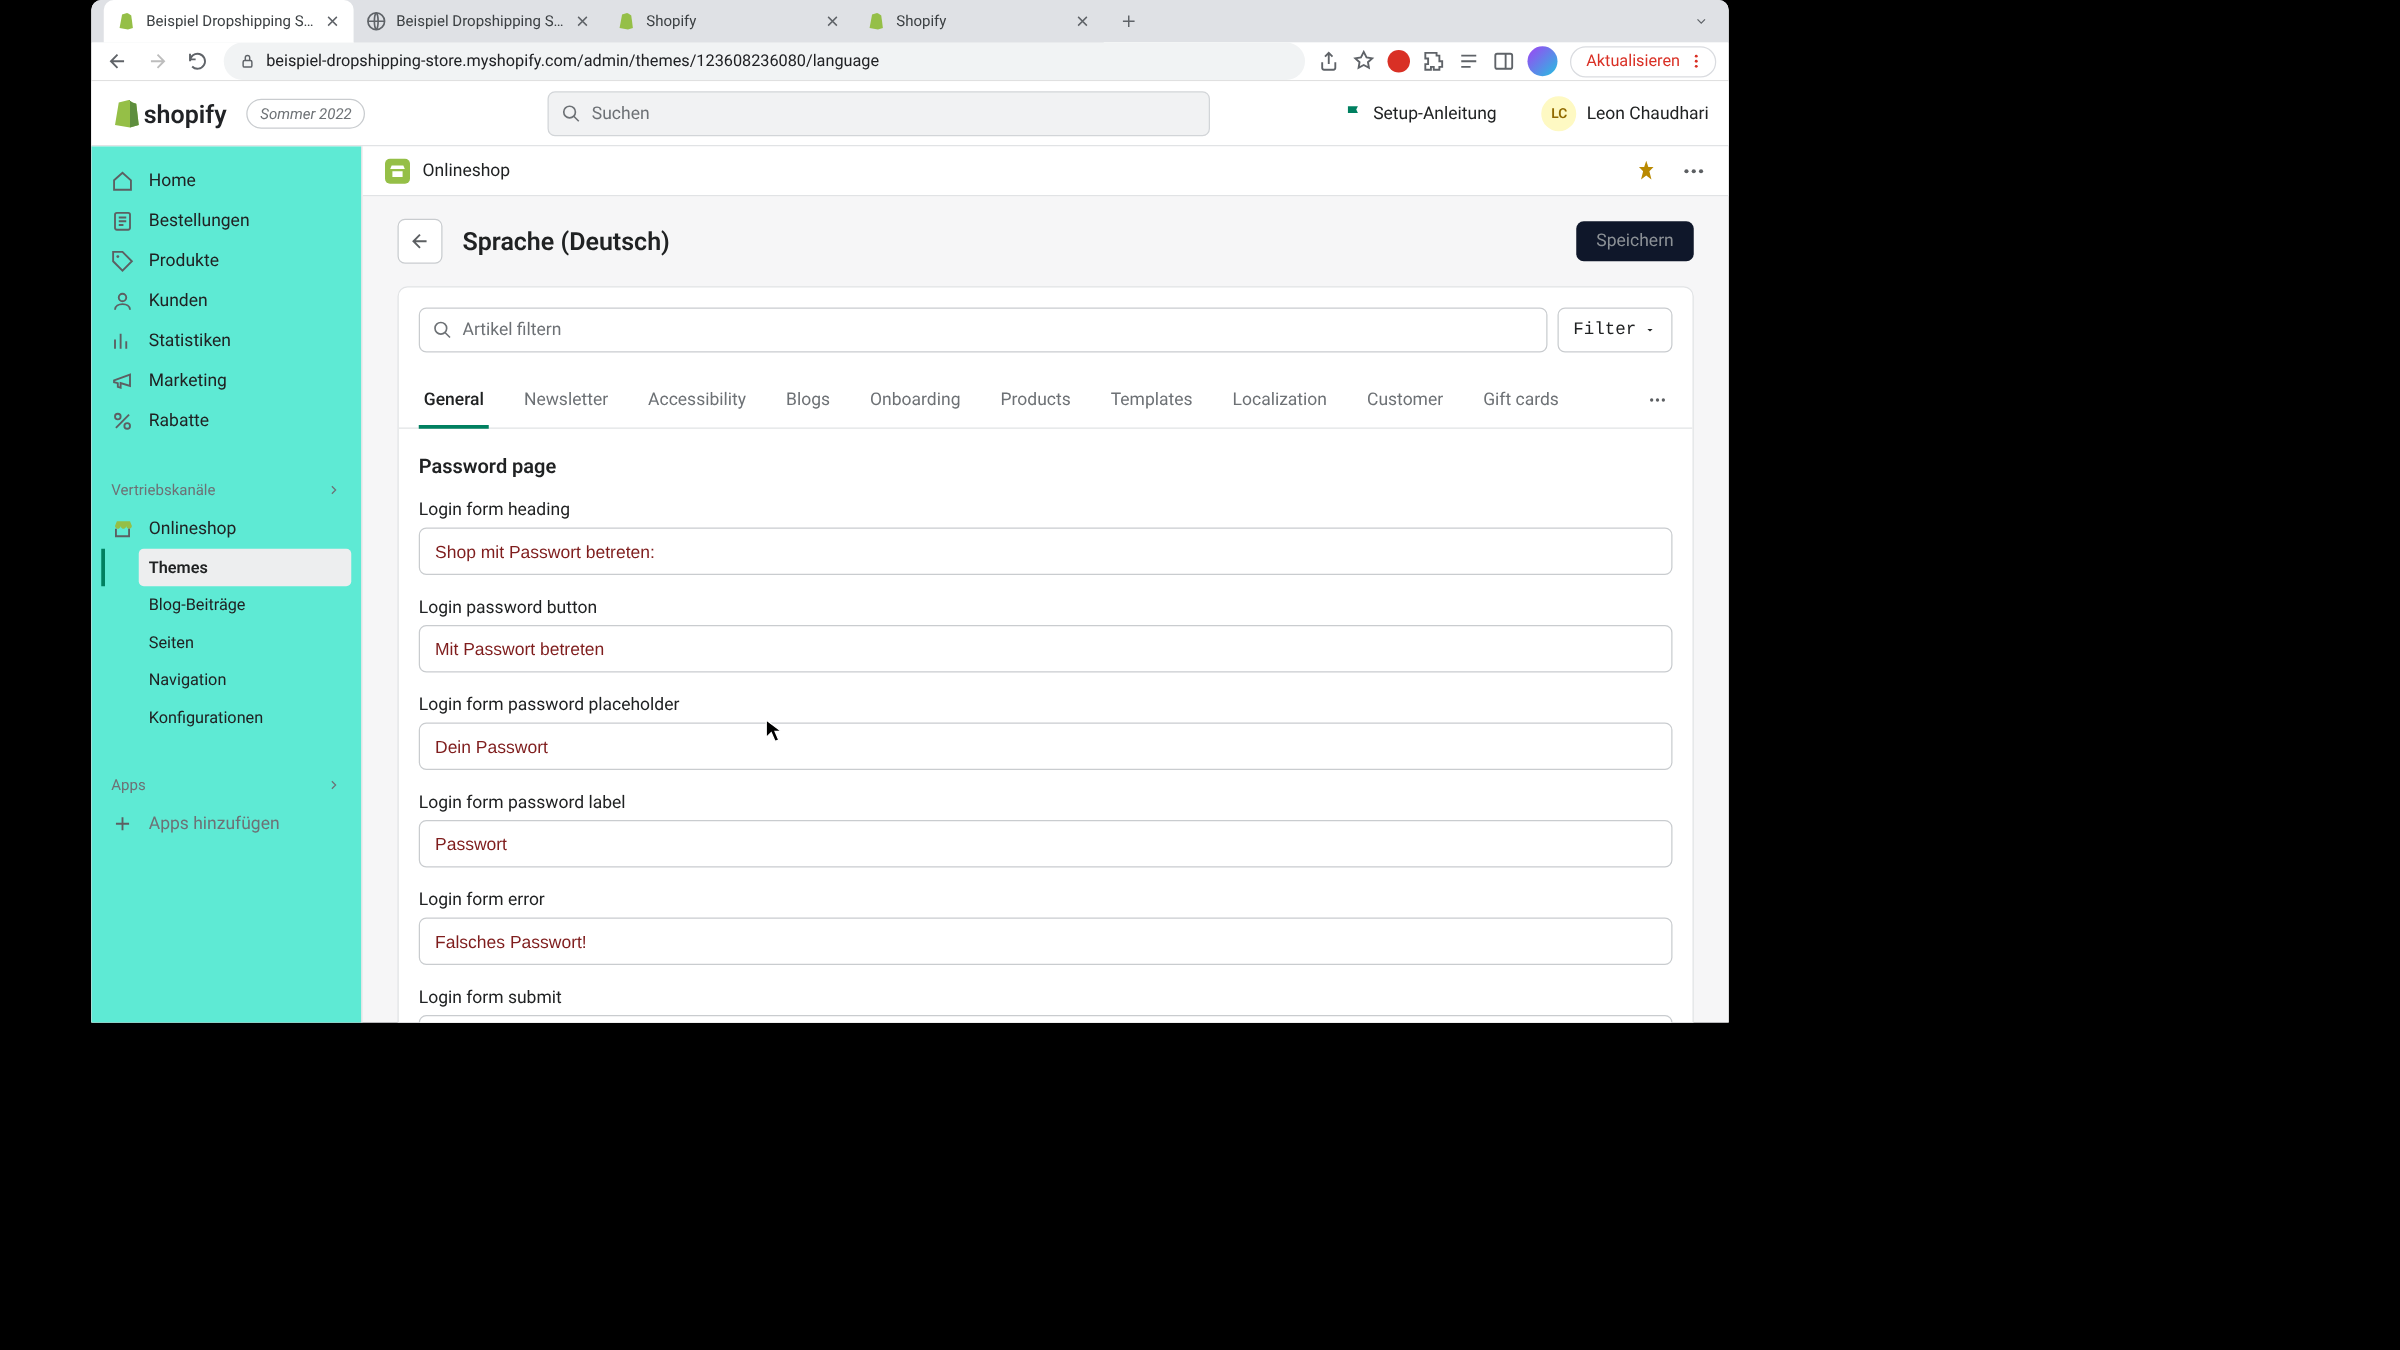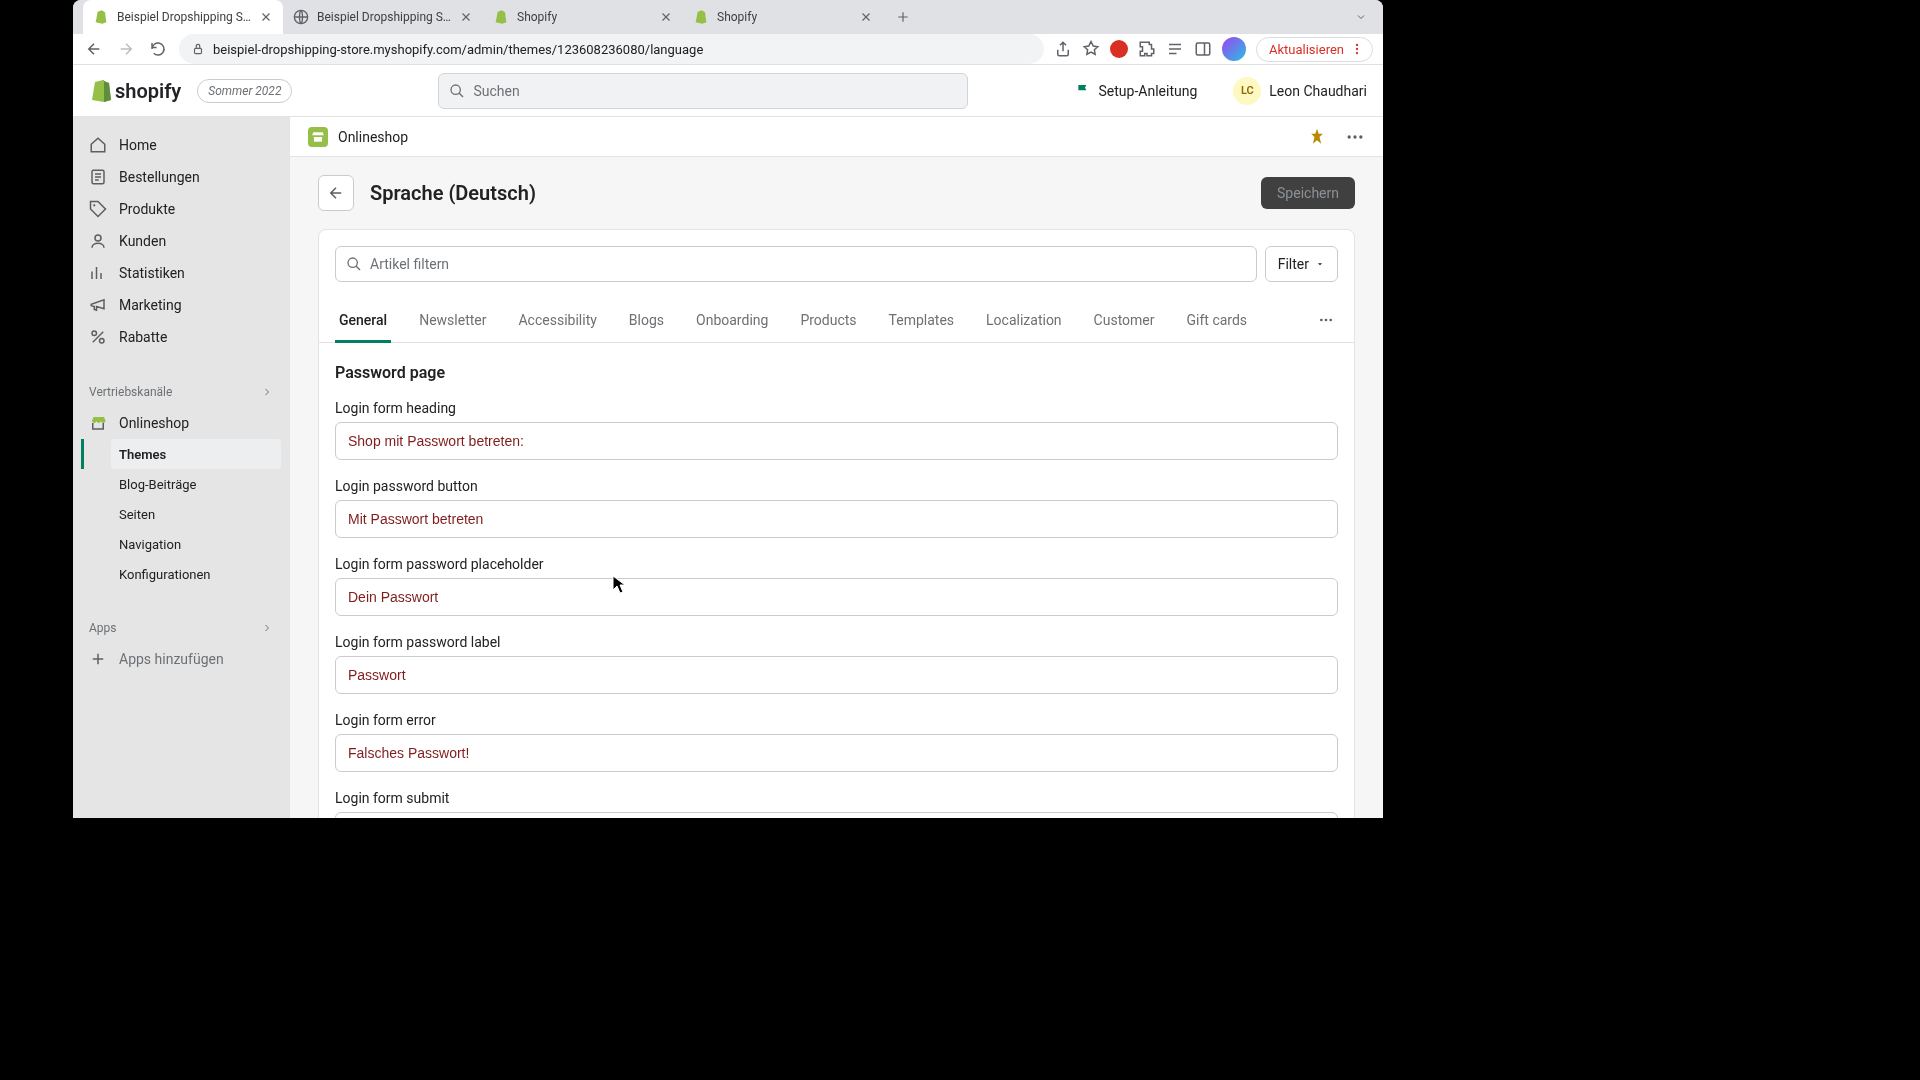--- a/index.html
+++ b/index.html
@@ -107,21 +107,21 @@
     }
     .header-spacer { flex: 1; }
     .setup-link { display: flex; align-items: center; gap: 8px; color: #202223; font-size: 14px; }
     .flag-icon { width: 16px; height: 16px; color: #008060; }
     .user-chip { display: flex; align-items: center; gap: 8px; margin-left: 20px; }
     .user-avatar { width: 28px; height: 28px; border-radius: 50%; background: #fef9c3; color: #916a00; display: flex; align-items: center; justify-content: center; font-size: 11px; font-weight: 600; }
     .user-name { font-size: 14px; color: #202223; }
 
     .app-body { flex: 1; display: flex; overflow: hidden; }
     .sidebar {
-      width: 216px; background: #e5e5e5; padding: 12px 8px; display: flex; flex-direction: column;
+      width: 216px; background: #5eead4; padding: 12px 8px; display: flex; flex-direction: column;
     }
     .nav-item {
       display: flex; align-items: center; gap: 12px; height: 32px; padding: 0 8px;
       border-radius: 4px; font-size: 14px; color: #202223; cursor: pointer;
     }
     .nav-item.active { background: #edeeef; font-weight: 600; }
     .nav-item .nicon { width: 18px; height: 18px; color: #5c5f62; flex-shrink: 0; }
     .nav-section-header {
       display: flex; align-items: center; justify-content: space-between;
       padding: 0 8px; height: 30px; font-size: 12px; color: #6d7175; margin-top: 24px;
@@ -147,36 +147,36 @@
 
     .page-header {
       display: flex; align-items: center; padding: 18px 28px; gap: 16px;
     }
     .back-btn {
       width: 36px; height: 36px; border: 1px solid #c9cccf; border-radius: 6px;
       display: flex; align-items: center; justify-content: center; background: #fff;
     }
     .page-title { font-size: 20px; font-weight: 600; color: #202223; }
     .save-btn {
-      margin-left: auto; background: #404040; color: #8c9196; border-radius: 6px;
+      margin-left: auto; background: #0f172a; color: #8c9196; border-radius: 6px;
       padding: 8px 16px; font-size: 14px;
     }
 
     .card {
       background: #fff; border: 1px solid #e1e3e5; border-radius: 8px;
       margin: 0 28px; flex: 1; display: flex; flex-direction: column; overflow: hidden;
     }
     .filter-row { display: flex; gap: 8px; padding: 16px; }
     .filter-input {
       flex: 1; height: 36px; border: 1px solid #c9cccf; border-radius: 6px;
       display: flex; align-items: center; padding: 0 10px; gap: 8px; color: #6d7175; font-size: 14px;
     }
     .filter-btn {
       height: 36px; border: 1px solid #c9cccf; border-radius: 6px; background: #fff;
-      padding: 0 12px; display: flex; align-items: center; gap: 6px; font-size: 14px; color: #202223;
+      padding: 0 12px; display: flex; align-items: center; gap: 6px; font-size: 14px; color: #202223; font-family: Liberation Mono, monospace;
     }
     .tabs {
       display: flex; gap: 24px; padding: 0 16px; border-bottom: 1px solid #e1e3e5; align-items: center;
     }
     .tab-item {
       padding: 14px 4px; font-size: 14px; color: #6d7175; position: relative; white-space: nowrap;
     }
     .tab-item.active { color: #202223; font-weight: 500; }
     .tab-item.active::after {
       content: ''; position: absolute; left: 0; right: 0; bottom: -1px; height: 3px; background: #008060;

